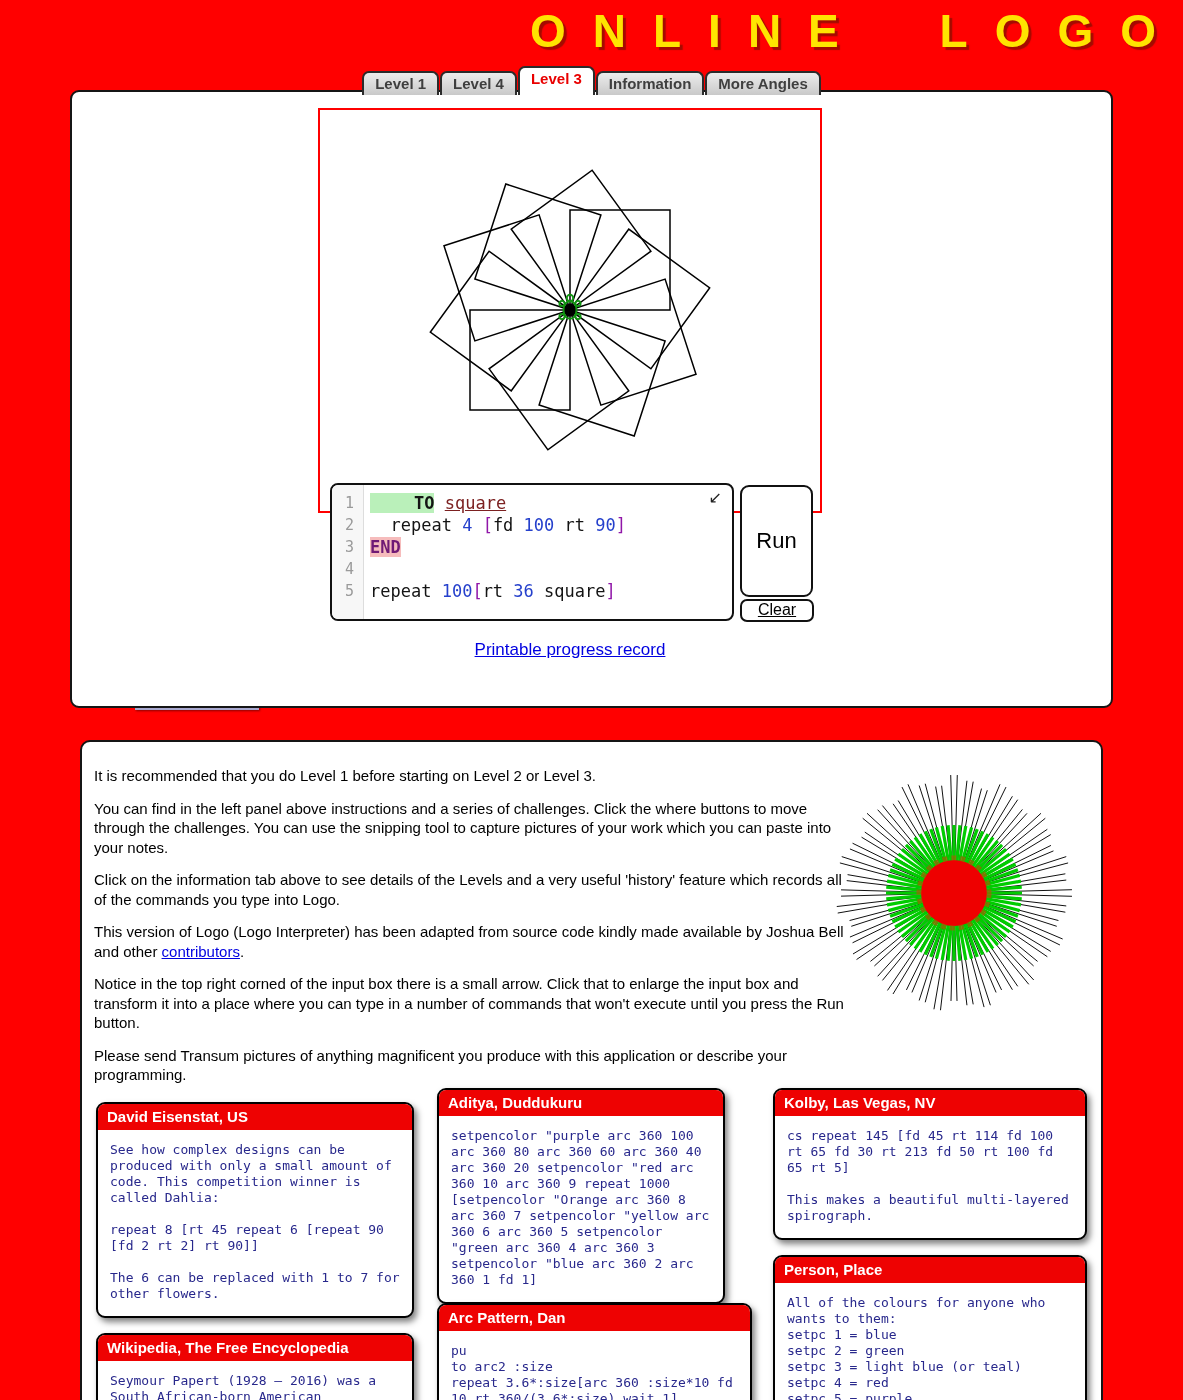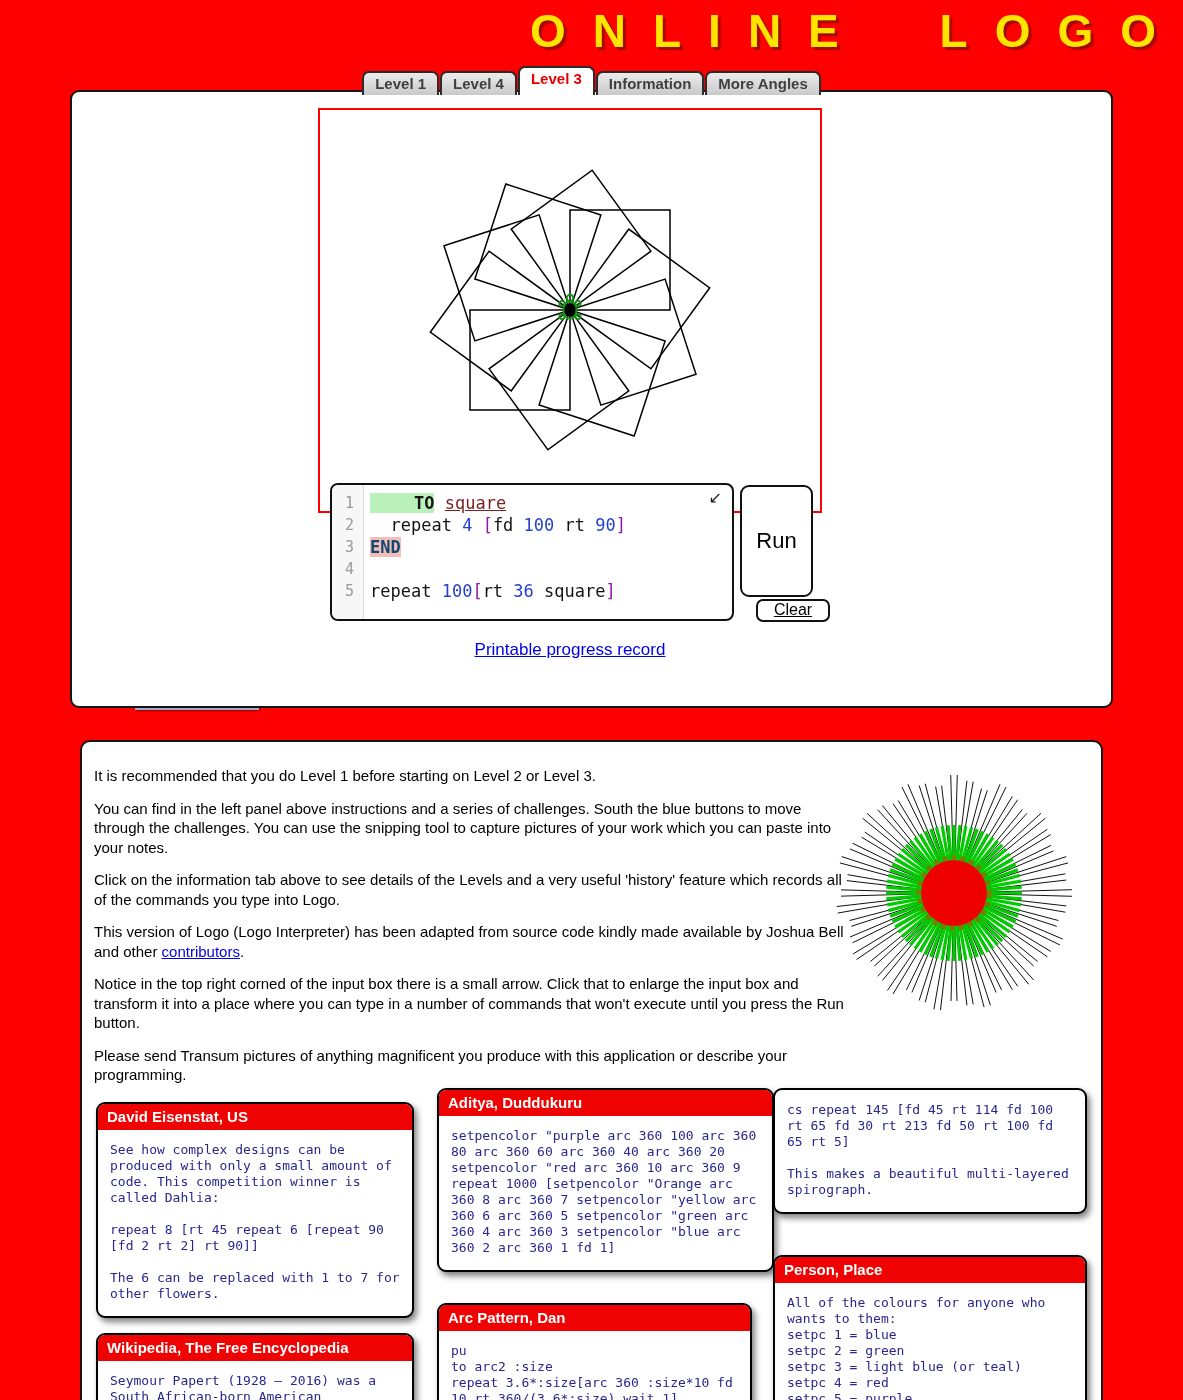--- a/index.html
+++ b/index.html
@@ -40,27 +40,27 @@
     background:#fff;border:2px solid #111;border-radius:8px;z-index:3;overflow:hidden;cursor:text;}
   #gutter-strip{position:absolute;left:0;top:0;bottom:0;width:31px;background:#f7f7f7;border-right:1px solid #ddd;}
   #code-lines{position:absolute;left:0;top:7px;right:0;}
   .cm-line{display:flex;height:22px;font-family:"DejaVu Sans Mono",monospace;font-size:17px;line-height:22px;}
   .ln{width:22px;padding-right:9px;text-align:right;color:#9a9a9a;font-size:15px;flex:none;}
   .code{padding-left:7px;white-space:pre;color:#141414;}
   .tk-kwto{background:#baf0ba;font-weight:bold;padding-left:44px;}
   .tk-name{color:#7c2121;text-decoration:underline;font-weight:500;}
   .tk-num{color:#2540cc;}
   .tk-br{color:#9016a8;}
-  .tk-end{background:#f6bcbc;color:#0c4a6e;font-weight:bold;}
+  .tk-end{background:#f6bcbc;color:#701a75;font-weight:bold;}
   #expand-arrow{position:absolute;top:3px;right:10px;font-size:16px;color:#222;cursor:pointer;}
 
   #run-btn{position:absolute;left:740px;top:485px;width:73px;height:112px;box-sizing:border-box;
     background:#fff;border:2px solid #111;border-radius:9px;z-index:3;display:flex;align-items:center;
     justify-content:center;font-size:22px;color:#000;cursor:pointer;font-family:"Liberation Sans",sans-serif;}
-  #clear-btn{position:absolute;left:756px;top:599px;width:74px;height:23px;box-sizing:border-box;
+  #clear-btn{position:absolute;left:740px;top:599px;width:74px;height:23px;box-sizing:border-box;
     background:#fff;border:2px solid #111;border-radius:7px;z-index:3;text-align:center;font-size:16px;
     line-height:18px;text-decoration:underline;color:#000;cursor:pointer;font-family:"Liberation Sans",sans-serif;}
 
   
   #sidebar{position:absolute;left:828px;top:100px;width:280px;}
   .side-hr{border:none;border-top:2px solid #555;margin:16px 0 13px;}
   #side-text{font-size:12.5px;line-height:1.4;text-align:center;color:#000;}
   a,.link{color:#0000e0;text-decoration:underline;cursor:pointer;}
 
   #progress-link-wrap{position:absolute;left:318px;top:640px;width:504px;text-align:center;z-index:2;}
@@ -73,21 +73,21 @@
   #about p{font-size:15px;line-height:19.5px;margin:0 0 13px;color:#000;}
   #spiro{position:absolute;left:752px;top:18px;}
 
   
   .card{position:absolute;box-sizing:border-box;background:#fff;border:2px solid #000;border-radius:9px;
     box-shadow:3px 4px 6px rgba(0,0,0,.5);overflow:hidden;}
   .card-h{background:#ee0202;color:#fff;font-weight:bold;font-size:15px;padding:4px 9px 5px;}
   .card-b{padding:12px 12px 14px;font-family:"DejaVu Sans Mono",monospace;font-size:13px;
     line-height:16px;color:#28288c;white-space:pre-wrap;}
   #card-0{left:14px;top:360px;width:318px;}
-  #card-1{left:355px;top:346px;width:337px;}
+  #card-1{left:355px;top:346px;width:288px;}
   #card-2{left:691px;top:346px;width:314px;}
   #card-3{left:14px;top:591px;width:318px;}
   #card-4{left:355px;top:561px;width:315px;}
   #card-5{left:691px;top:513px;width:314px;}
 </style>
 </head>
 <body>
 
 <div id="title">ONLINE LOGO</div>
 
@@ -186,21 +186,21 @@
   <hr class="side-hr">
 </div>
 
 <div id="progress-link-wrap">
   <a id="progress-link">Printable progress record</a>
 </div>
 
 <div id="panel2">
   <div id="about">
     <p>It is recommended that you do Level 1 before starting on Level 2 or Level 3.</p>
-    <p>You can find in the left panel above instructions and a series of challenges. South the blue buttons to move through the challenges. You can use the snipping tool to capture pictures of your work which you can paste into your notes.</p>
+    <p>You can find in the left panel above instructions and a series of challenges. Click the where buttons to move through the challenges. You can use the snipping tool to capture pictures of your work which you can paste into your notes.</p>
     <p>Click on the information tab above to see details of the Levels and a very useful 'history' feature which records all of the commands you type into Logo.</p>
     <p><span>This version of Logo (Logo Interpreter) has been adapted from source code kindly made available by Joshua Bell and other </span><a>contributors</a><span>.</span></p>
     <p>Notice in the top right corned of the input box there is a small arrow. Click that to enlarge the input box and transform it into a place where you can type in a number of commands that won't execute until you press the Run button.</p>
     <p>Please send Transum pictures of anything magnificent you produce with this application or describe your programming.</p>
   </div>
 
   <svg id="spiro" width="250" height="266" xmlns="http://www.w3.org/2000/svg">
       <g transform="translate(120,133)">
         <line x1="0" y1="0" x2="117.95399357476181" y2="-3.294753369381128" stroke="#111111" stroke-width="1"></line>
         <line x1="0" y1="0" x2="117.95399357476181" y2="3.294753369381128" stroke="#111111" stroke-width="1"></line>
@@ -373,20 +373,21 @@
 
 repeat 8 [rt 45 repeat 6 [repeat 90 [fd 2 rt 2] rt 90]]
 
 The 6 can be replaced with 1 to 7 for other flowers.</div>
   </div>
   <div class="card" id="card-1">
     <div class="card-h">Aditya, Duddukuru</div>
     <div class="card-b">setpencolor "purple arc 360 100 arc 360 80 arc 360 60 arc 360 40 arc 360 20 setpencolor "red arc 360 10 arc 360 9 repeat 1000 [setpencolor "Orange arc 360 8 arc 360 7 setpencolor "yellow arc 360 6 arc 360 5 setpencolor "green arc 360 4 arc 360 3 setpencolor "blue arc 360 2 arc 360 1 fd 1]</div>
   </div>
   <div class="card" id="card-2">
+    <div class="card-h">Kolby, Las Vegas, NV</div>
     <div class="card-b">cs repeat 145 [fd 45 rt 114 fd 100 rt 65 fd 30 rt 213 fd 50 rt 100 fd 65 rt 5]
 
 This makes a beautiful multi-layered spirograph.</div>
   </div>
   <div class="card" id="card-3">
     <div class="card-h">Wikipedia, The Free Encyclopedia</div>
     <div class="card-b">Seymour Papert (1928 – 2016) was a South African-born American mathematician.</div>
   </div>
   <div class="card" id="card-4">
     <div class="card-h">Arc Pattern, Dan</div>

